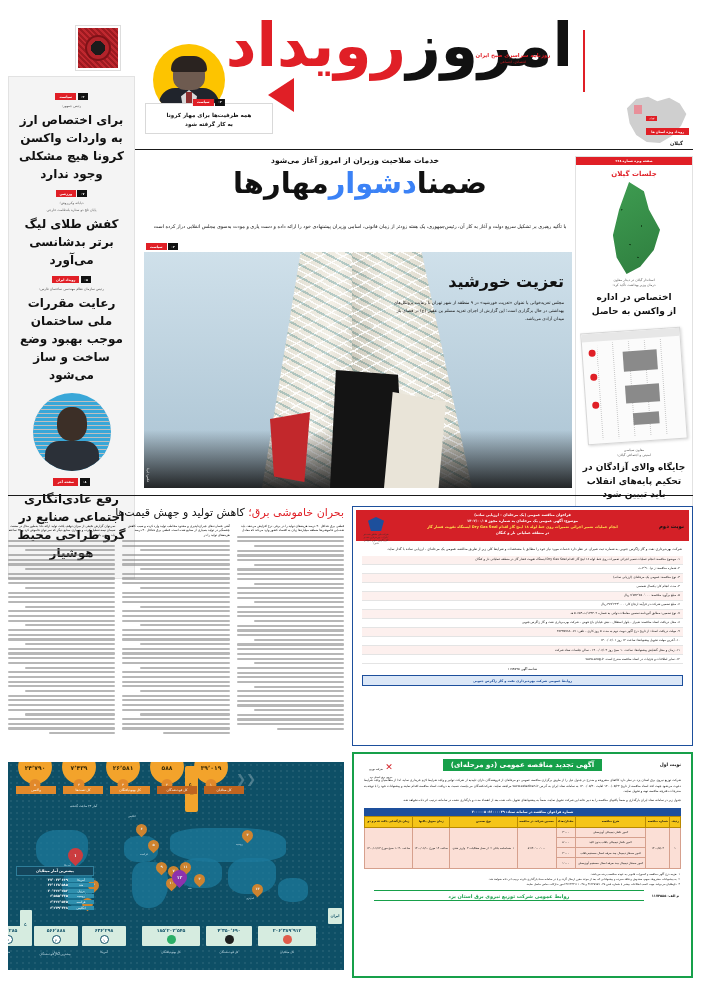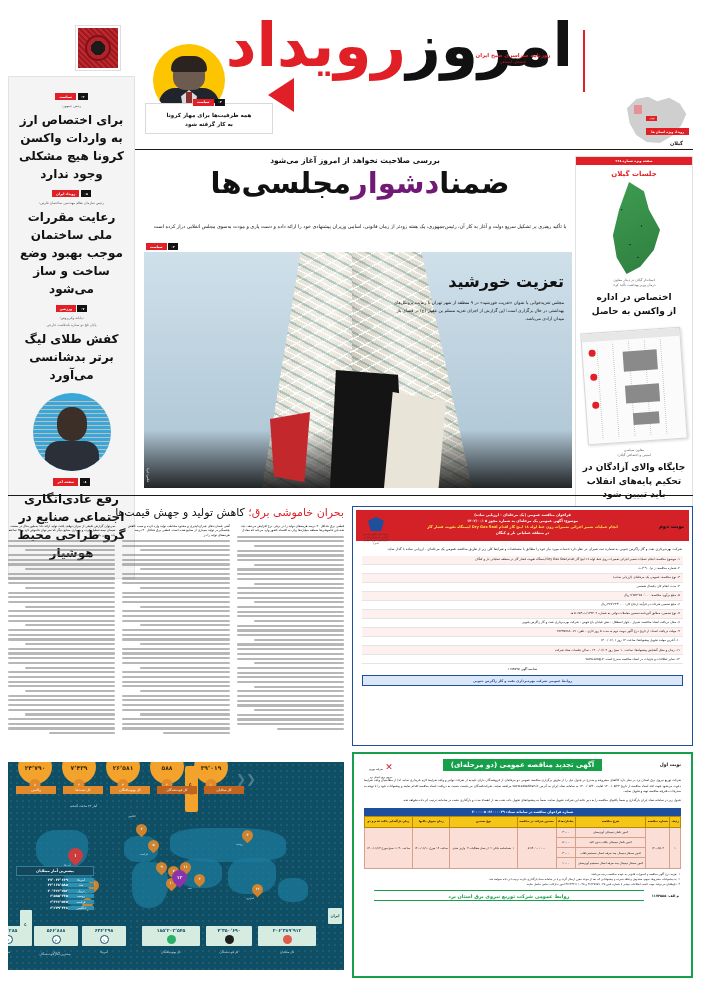--- a/index.html
+++ b/index.html
@@ -93,21 +93,21 @@
   .abzi-chip { position:absolute; right:44px; top:116px; background:#e01f26; color:#fff;
       font-size:2.4px; padding:1px 2.5px; }
 
   .hr-black { position:absolute; left:8px; width:685px; height:1.2px; background:#1a1a1a; }
 
   
   .kicker { position:absolute; left:190px; top:156px; width:330px; text-align:center;
       font-size:7.6px; font-weight:bold; color:#111; }
   .lead-h1 { position:absolute; left:150px; top:166px; width:420px; text-align:center;
       font-size:29px; font-weight:bold; color:#111; line-height:1.18; letter-spacing:-.4px; }
-  .lead-h1 .hl { color:#701a75;margin-top:13px; }
+  .lead-h1 .hl { color:#3b82f6;margin-top:13px; }
   .lead-sub { position:absolute; left:148px; top:222px; width:424px; text-align:center;
       font-size:4.9px; color:#111; line-height:1.65; }
   .lead-tags { position:absolute; left:146px; top:243px; display:flex; gap:1.5px; }
 
   
   .lsb { position:absolute; left:8px; top:76px; width:127px; background:#f4f4f4;
       border:0.7px solid #e2e2e2; padding:9px 7px 10px; }
   .lsb .item { margin-bottom:6px; }
   .lsb .tags { display:flex; gap:1.5px; justify-content:center; margin:7px 0 4px; }
   .lsb .over { font-size:3.4px; color:#555; text-align:center; line-height:1.45; margin-bottom:2px; }
@@ -349,23 +349,23 @@
     <div class="iran-map">
         <div class="hl"></div>
       </div>
     <div class="abzi-chip">تهران</div>
     <div class="gilan-chip">رویداد ویژه استان ها</div>
     <div class="gilan-word">گیلان</div>
 
     <div class="hr-black" style="top:149px"></div>
   </div>
 
-  <div class="kicker">بررسی صلاحیت نخواهد از امروز آغاز می‌شود</div>
+  <div class="kicker">خدمات صلاحیت وزیران از امروز آغاز می‌شود</div>
   <div class="lead-h1">
-    <span>ضمنا</span><span class="hl">دشوار</span><span>مجلسی‌ها</span>
+    <span>ضمنا</span><span class="hl">دشوار</span><span>مهار‌ها</span>
   </div>
   <div class="lead-sub">با تأکید رهبری بر تشکیل سریع دولت و آغاز به کار آن، رئیس‌جمهوری، یک هفته زودتر از زمان قانونی، اسامی وزیران پیشنهادی خود را ارائه داده و دست یاری و مودت به‌سوی مجلس انقلابی دراز کرده است</div>
   <div class="lead-tags">
     <span class="tag-blk">۰۲</span>
     <span class="tag-red">سیاست</span>
   </div>
 
   <div class="lsb">
 
     <div class="item">
@@ -373,35 +373,35 @@
           <span class="tag-blk">۰۲</span>
           <span class="tag-red">سیاست</span>
         </div>
       <div class="over">رئیس جمهور:</div>
       <div class="hl">برای اختصاص ارز به واردات واکسن کرونا هیچ مشکلی وجود ندارد</div>
     </div>
 
 
     <div class="item">
       <div class="tags">
-          <span class="tag-blk">۰۵</span>
-          <span class="tag-red">رویداد ایران</span>
-        </div>
-      <div class="over">رئیس سازمان نظام مهندسی ساختمان فارس:</div>
-      <div class="hl">رعایت مقررات ملی ساختمان موجب بهبود وضع ساخت و ساز می‌شود</div>
-    </div>
-
-    <div class="item">
-      <div class="tags">
           <span class="tag-blk">۰۷</span>
           <span class="tag-red">ورزشی</span>
         </div>
       <div class="over">دیاباته وکی‌روش؛</div>
       <div class="over">پایان تلخ دو ستاره بلندقامت خارجی</div>
       <div class="hl">کفش طلای لیگ برتر بدشانسی می‌آورد</div>
+    </div>
+
+    <div class="item">
+      <div class="tags">
+          <span class="tag-blk">۰۵</span>
+          <span class="tag-red">رویداد ایران</span>
+        </div>
+      <div class="over">رئیس سازمان نظام مهندسی ساختمان فارس:</div>
+      <div class="hl">رعایت مقررات ملی ساختمان موجب بهبود وضع ساخت و ساز می‌شود</div>
     </div>
 
     <div class="lsb-photo">
       <div class="lsb-stripes"></div>
         <div class="b"></div>
         <div class="f"></div>
     </div>
 
     <div class="item">
       <div class="tags">

